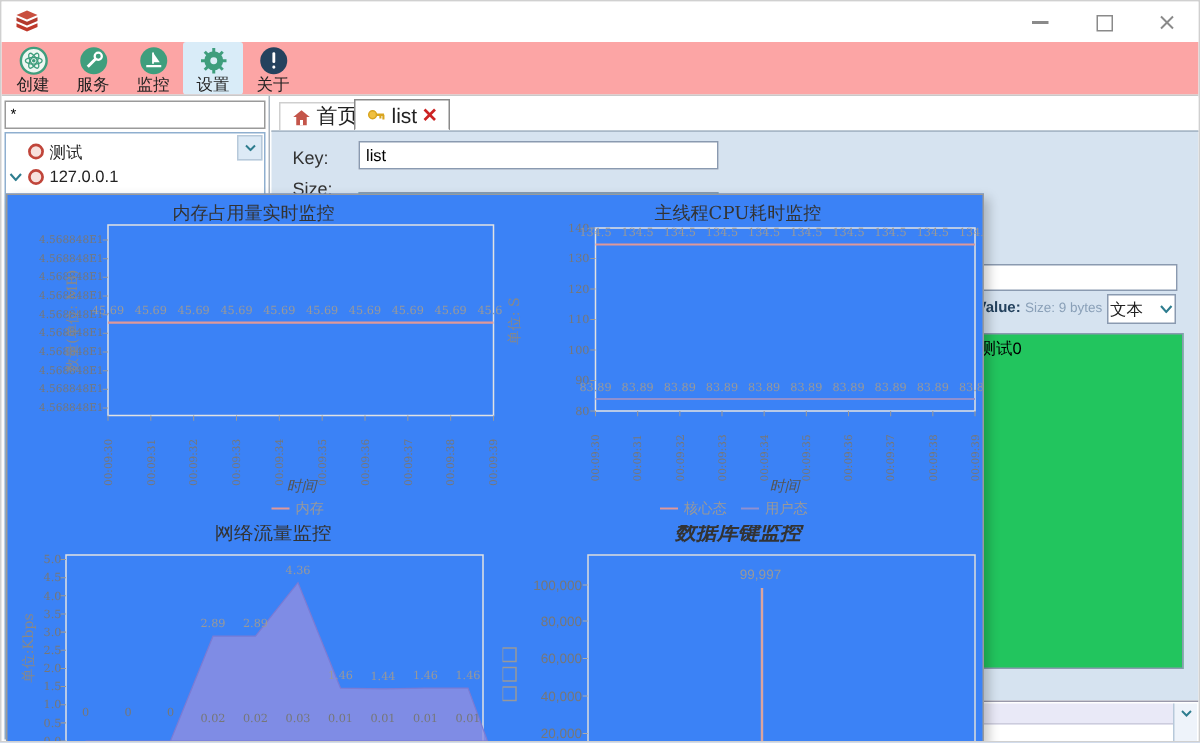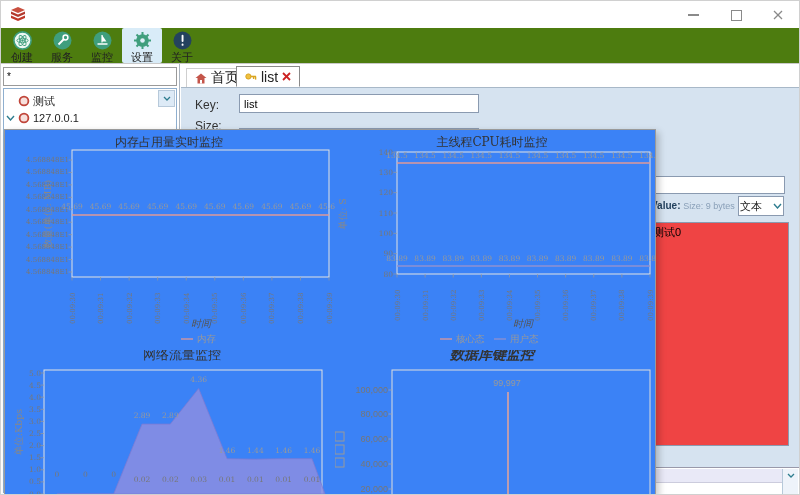--- a/index.html
+++ b/index.html
@@ -5,21 +5,21 @@
   html,body{margin:0;padding:0;background:#f2f2f2}
   .app{position:relative;width:800px;height:495px;background:#fff;font-family:"Liberation Sans",sans-serif;overflow:hidden;border:1px solid #d0d0d0;box-sizing:border-box}
   
   .titlebar{position:absolute;left:0;top:0;right:0;height:27px;background:#fff}
   .app-logo{position:absolute;left:8px;top:4px;width:18px;height:18px}
   .win-btn{position:absolute;top:5px;width:28px;height:18px;display:flex;align-items:center;justify-content:center;cursor:default}
   .wb-min{left:678px}.wb-max{left:721px}.wb-close{left:763px}
   .min-glyph{width:11px;height:2px;background:#8a8a8a}
   .max-glyph{width:9px;height:9px;border:1px solid #8a8a8a}
   
-  .toolbar{position:absolute;left:0;top:27px;right:0;height:35px;background:#4d7c0f}
+  .toolbar{position:absolute;left:0;top:27px;right:0;height:35px;background:#fca5a5}
   .tool{position:absolute;top:0;width:40px;height:35px;text-align:center;font-size:11px;color:#222}
   .tool.active{background:#d9ecf8;border-radius:2px}
   .tool svg{display:block;margin:2px auto 0}
   .tool-label{display:block;font-size:11px;line-height:12px}
   .tool-sep{position:absolute;left:0;top:62px;right:0;height:1px;background:#c9c9c9}
   .vsep{position:absolute;left:178px;top:63px;width:1px;height:65px;background:#aab4bf}
   
   .filter-input{position:absolute;left:2px;top:66px;width:166px;height:17px;border:1px solid #9a9a9a;font-family:"Liberation Sans",sans-serif;font-size:10px;padding:0 3px}
   .tree{position:absolute;left:2px;top:87px;width:174px;height:405px;background:#fff;border:1px solid #8fafcf;box-sizing:border-box}
   .tree-scroll-btn{position:absolute;right:1px;top:1px;width:15px;height:15px;background:#ddeaf6;border:1px solid #b7c9da;display:flex;align-items:center;justify-content:center}
@@ -37,21 +37,21 @@
   .key-label{left:14px;top:10px}
   .size-label{left:14px;top:31px}
   .fld{position:absolute;left:58px;width:230px;height:15px;border:1px solid #8a9ab0;font-family:"Liberation Sans",sans-serif;font-size:11px;padding:1px 4px}
   .key-input{top:6px;background:#fff}
   .size-input{top:40px;background:#5eead4}
   .mini-input{position:absolute;left:468px;top:88px;width:130px;height:14px;border:1px solid #8a9ab0;background:#fff;font-size:10px}
   .value-row{position:absolute;left:470px;top:112px;font-size:10px;color:#24425e;white-space:nowrap}
   .value-lb{font-weight:bold}
   .size-info{color:#8aa0b8;font-size:9px}
   .type-combo{position:absolute;left:557px;top:108px;width:46px;height:20px;background:#fff;border:1px solid #8a9ab0;box-sizing:border-box;display:flex;align-items:center;justify-content:space-between;padding:0 1px;font-size:11px;color:#222}
-  .value-area{position:absolute;left:468px;top:134px;width:132px;height:218px;background:#ef4444;border:1px solid #8a9ab0;font-family:"Liberation Sans",sans-serif;font-size:11px;padding:2px 3px;resize:none;overflow:hidden}
+  .value-area{position:absolute;left:468px;top:134px;width:132px;height:218px;background:#22c55e;border:1px solid #8a9ab0;font-family:"Liberation Sans",sans-serif;font-size:11px;padding:2px 3px;resize:none;overflow:hidden}
   
   .bottom{position:absolute;left:180px;top:466px;right:0;height:29px;background:#fff;border-top:1px solid #99a}
   .bottom-header{position:absolute;left:0;top:1px;right:17px;height:13px;background:#e9e9f7;border-bottom:1px solid #ccd}
   .bottom-scroll{position:absolute;right:1px;top:1px;width:15px;height:27px;background:#eef3fa;border-left:1px solid #b7c9da}
   .bs-btn{position:absolute;left:0;top:0;width:15px;height:13px;display:flex;align-items:center;justify-content:center}
   
   .monitor{position:absolute;left:3px;top:128px;width:652px;height:367px;background:#3b82f6;border:1px solid #9a9a9a;box-sizing:border-box;box-shadow:3px 3px 7px rgba(0,0,0,.22)}
 </style>
 </head>
 <body>

